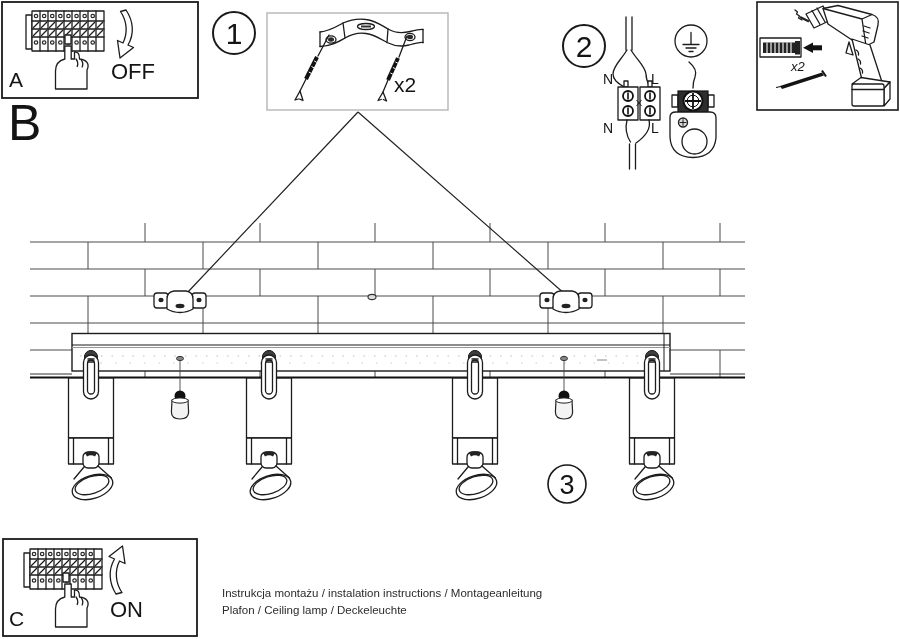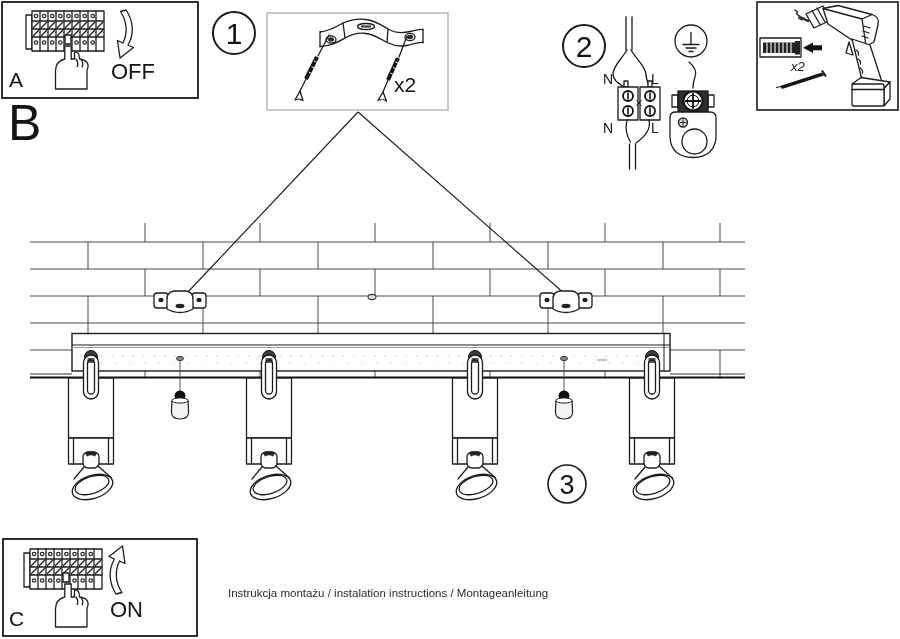--- a/index.html
+++ b/index.html
@@ -1,20 +1,20 @@
 <!DOCTYPE html>
 <html><head>
 <meta charset="utf-8">
 <style>
   html,body{margin:0;padding:0;background:#fff;}
   .page{position:relative;width:900px;height:639px;background:#fff;overflow:hidden;
         font-family:"Liberation Sans", sans-serif;}
   .page svg{position:absolute;left:0;top:0;}
   .t{font-family:"Liberation Sans", sans-serif;fill:#141414;}
-  .footer{position:absolute;left:228px;top:585px;color:#2b2b2b;font-size:11.5px;line-height:16.5px;}
+  .footer{position:absolute;left:222px;top:585px;color:#2b2b2b;font-size:11.5px;line-height:16.5px;}
   .ink{stroke:#1c1c1c;fill:none;stroke-width:1.3;stroke-linecap:round;stroke-linejoin:round;}
   .wf{fill:#ffffff;}
 </style>
 </head>
 <body>
 
 <div class="page">
 <svg width="900" height="639" viewBox="0 0 900 639">
 
   <defs>
@@ -267,14 +267,15 @@
     <use href="#breakerPanel" x="24" y="549"></use>
     <use href="#hand" x="68" y="584"></use>
     <path class="ink wf" stroke-width="1.3" d="M116,594 C109,583 108,570 114.5,559 L109,556.5 L122.5,546 L125,563.5 L119.5,561 C114.5,571 115.5,583 122,592.5 Z"></path>
     <text class="t" x="9" y="626" font-size="21">C</text>
     <text class="t" x="110" y="617" font-size="22">ON</text>
   </g>
 </svg>
 
   <div class="footer">
     <div>Instrukcja montażu / instalation instructions / Montageanleitung</div>
+    <div>Plafon / Ceiling lamp / Deckeleuchte</div>
   </div>
 </div>
 
 </body></html>

